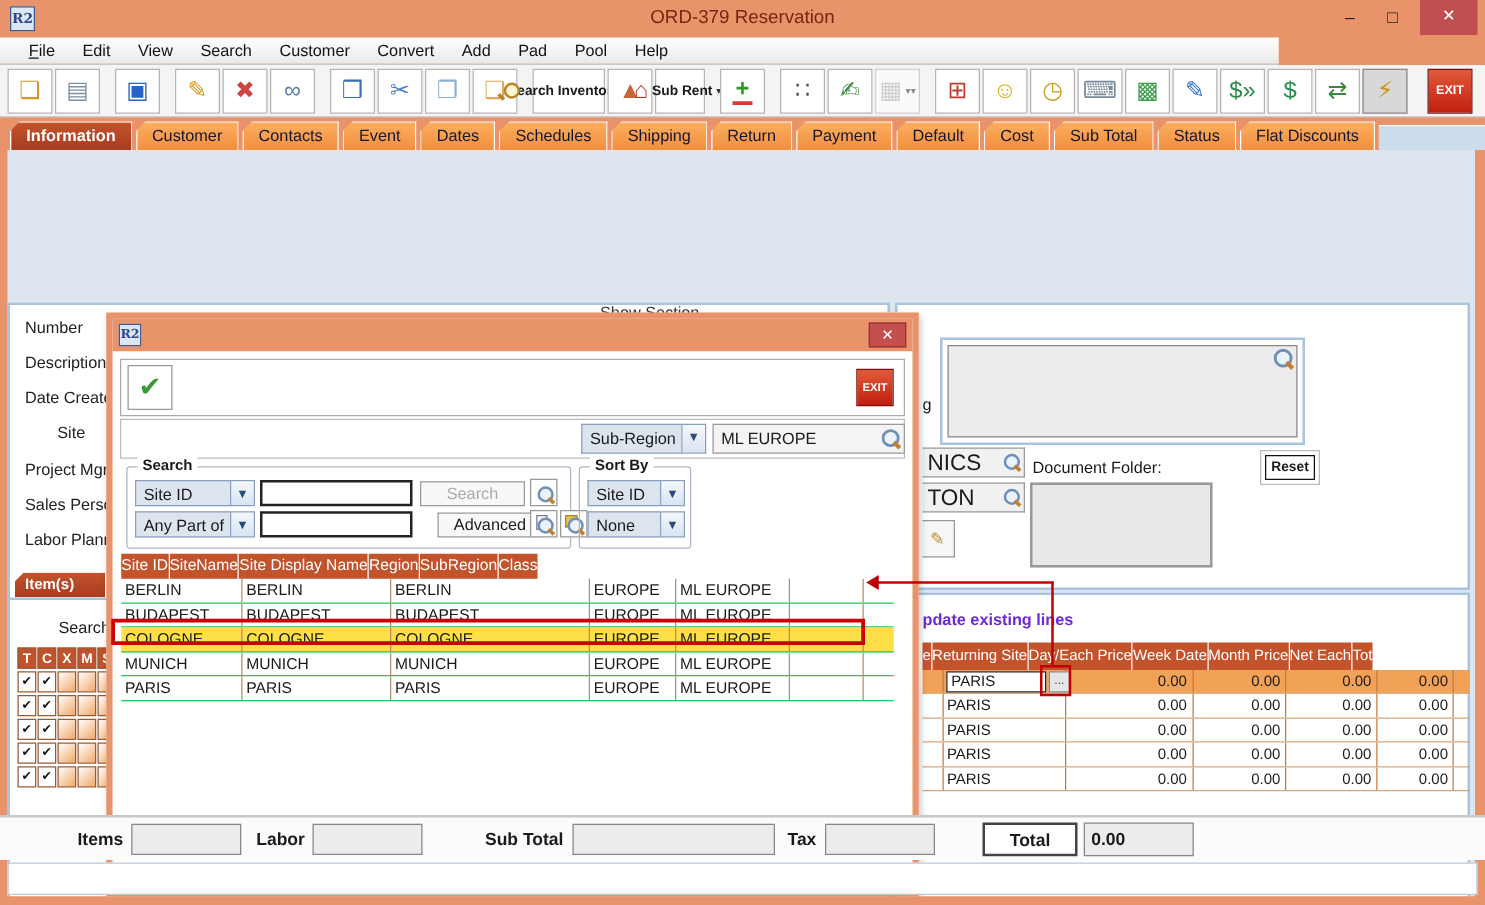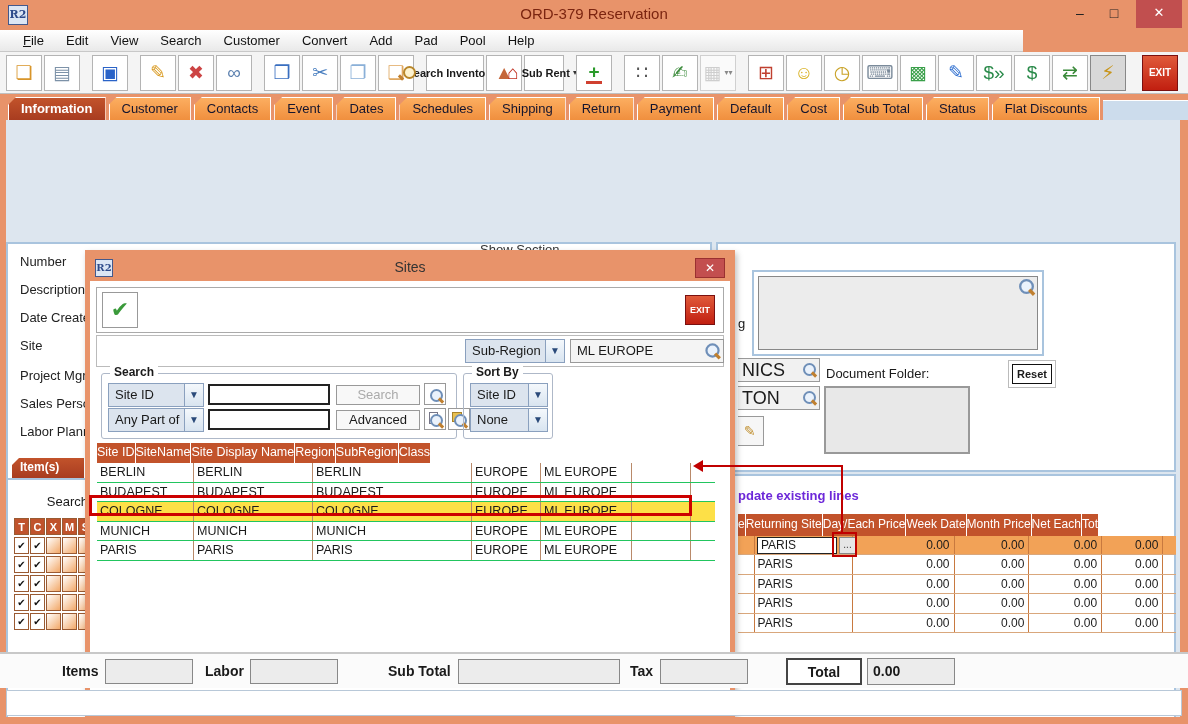--- a/index.html
+++ b/index.html
@@ -103,37 +103,37 @@
   
   #dialog { position:absolute; left:85px; top:130px; width:650px; height:467px; background:#fff; border:5px solid #e8936a; box-shadow:2px 3px 6px rgba(0,0,0,.25); }
   #dlg-titlebar { position:absolute; left:0; top:0; width:640px; height:26px; background:#e8936a; }
   #dlg-icon { position:absolute; left:5px; top:4px; width:18px; height:18px; background:#dce6f4; border:1px solid #44598c; font-family:"DejaVu Serif",serif; font-size:10px; font-weight:bold; color:#2d4a8a; text-align:center; line-height:16px; }
   #dlg-title { position:absolute; left:0; top:4px; width:640px; text-align:center; font-size:14px; color:#333; }
   #dlg-close { position:absolute; right:5px; top:3px; width:30px; height:20px; background:#c34f4f; color:#fff; text-align:center; line-height:19px; font-size:12px; border:1px solid #9a3030; }
   #dlg-toolbar { position:absolute; left:6px; top:32px; width:628px; height:46px; border:1px solid #aaa; background:#fff; }
   #dlg-ok { position:absolute; left:5px; top:4px; width:36px; height:36px; border:1px solid #999; background:#fff; font-size:22px; font-weight:bold; color:#3a9a3a; text-align:center; line-height:34px; }
   #dlg-exit { position:absolute; right:8px; top:7px; width:30px; height:30px; background:linear-gradient(#e05a3a,#c11f10); border:1px solid #7a1010; color:#fff; font-size:9px; font-weight:bold; text-align:center; line-height:28px; }
   #dlg-filterrow { position:absolute; left:6px; top:80px; width:628px; height:32px; border:1px solid #bbb; }
-  .combo { position:absolute; display:flex; height:24px;align-items:center; }
+  .combo { position:absolute; display:flex; height:24px; }
   .combo .cval { background:#dce4ee; border:1px solid #8aa0be; border-right:none; padding:0 6px; line-height:22px; font-size:13px; flex:1; overflow:hidden; white-space:nowrap; }
   .combo .cbtn { width:20px; background:linear-gradient(#f4f8fc,#d8e4f0); border:1px solid #8aa0be; color:#2a4a7a; font-size:10px; text-align:center; line-height:22px; }
   #cb-subregion { left:368px; top:3px; width:100px; }
   #filter-value { position:absolute; left:473px; top:3px; width:154px; height:24px; background:#f4f4f4; border:1px solid #999; line-height:22px; padding-left:6px; font-size:13px; }
   #filter-value .mag { position:absolute; right:4px; top:4px; transform:scale(1.1); }
   .groupbox { position:absolute; border:1px solid #aeb8c8; border-radius:3px; }
   .legend { position:absolute; top:-9px; left:8px; background:#fff; padding:0 4px; font-weight:bold; font-size:12px; }
   #grp-search { left:11px; top:118px; width:356px; height:66px; }
   #grp-sort { left:373px; top:118px; width:90px; height:66px; }
   .sinput { position:absolute; width:122px; height:21px; background:#fff; border:2px solid #222; }
   .sbtn { position:absolute; width:84px; height:20px; background:#f8f8f8; border:1px solid #999; font-size:13px; text-align:center; line-height:18px; }
   .sbtn.dis { color:#aaa; }
   .icbtn { position:absolute; width:22px; height:22px; border:1px solid #999; background:#fff; display:flex; align-items:center; justify-content:center; }
   #cb-f1 { left:6px; top:10px; width:96px; height:21px; } #cb-f2 { left:6px; top:35px; width:96px; height:21px; }
   #in-1 { left:106px; top:10px; } #in-2 { left:106px; top:35px; }
-  #btn-search { left:234px; top:11px; } #btn-advanced { left:234px; top:36px; }
+  #btn-search { left:234px; top:11px; } #btn-advanced { left:248px; top:36px; }
   #ic-1 { left:322px; top:9px; } #ic-2 { left:322px; top:34px; } #ic-3 { left:346px; top:34px; }
   #ic-3 .sq { position:absolute; left:3px; top:3px; width:10px; height:10px; background:#e8c050; border:1px solid #a8822a; }
   #ic-2 .pg { position:absolute; left:4px; top:3px; width:9px; height:12px; background:#fff; border:1px solid #778; }
   #ic-1 .mag,#ic-2 .mag,#ic-3 .mag { position:absolute; right:2px; bottom:2px; }
   #cb-s1 { left:6px; top:10px; width:78px; height:21px; } #cb-s2 { left:6px; top:35px; width:78px; height:21px; }
 
   
   #dlg-table { position:absolute; left:7px; top:188px; width:618px; }
   .dhead { display:flex; }
   .dhead span { background:#c2532b; color:#fff; font-size:12.5px; text-align:center; height:20px; line-height:19px; margin-right:1px; overflow:hidden; white-space:nowrap; }
@@ -305,21 +305,21 @@
   </div>
 
   <div id="content">
 
     <div id="clip-top">Show Section</div>
 
     <div id="form-panel">
       <div class="flabel" style="top: 10px;">Number</div>
         <div class="flabel" style="top: 38px;">Description</div>
         <div class="flabel" style="top: 66px;">Date Create</div>
-        <div class="flabel" style="top: 94px;">Site</div>
+        <div class="flabel" style="top: 94px; text-align: center;">Site</div>
         <div class="flabel" style="top: 124px;">Project Mgr.</div>
         <div class="flabel" style="top: 152px;">Sales Perso</div>
         <div class="flabel" style="top: 180px;">Labor Planr</div>
       <div id="items-tab">Item(s)</div>
       <div id="items-panel">
         <div id="items-search">Search</div>
         <div id="grid">
             <div class="grow">
               <div class="gcell h">T</div>
               <div class="gcell h">C</div>
@@ -447,21 +447,20 @@
             <span class="lc4">0.00</span>
             <span class="lc5">0.00</span>
             <span class="lc6"></span>
           </div>
       </div>
     </div>
 
     <div id="dialog">
       <div id="dlg-titlebar">
         <div id="dlg-icon">R2</div>
-        <div id="dlg-title">Sites</div>
         <div id="dlg-close">✕</div>
       </div>
       <div id="dlg-toolbar">
         <div id="dlg-ok">✔</div>
         <div id="dlg-exit">EXIT</div>
       </div>
       <div id="dlg-filterrow">
         <div id="cb-subregion" class="combo">
           <span class="cval">Sub-Region</span>
           <span class="cbtn">▼</span>

